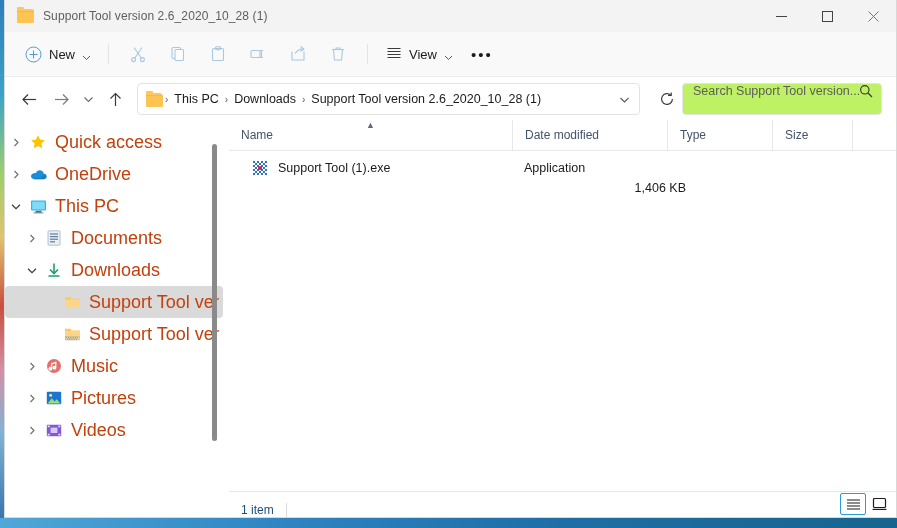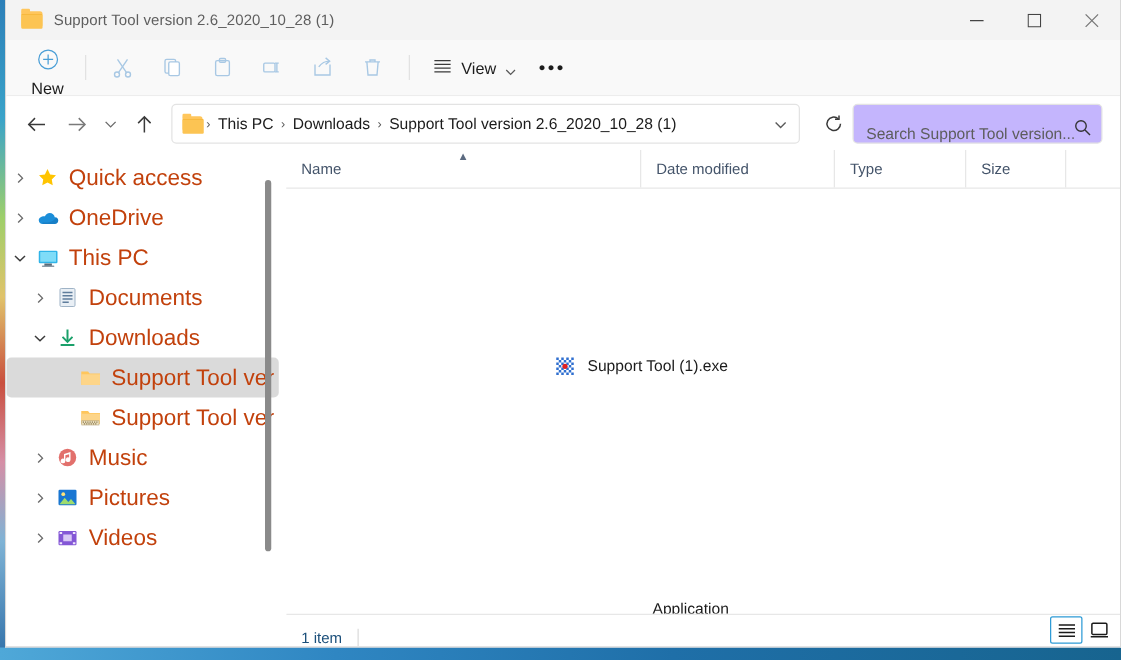--- a/index.html
+++ b/index.html
@@ -66,21 +66,21 @@
 
   
   .cmdbar {
     flex: 0 0 45px; height: 45px; background:#f9f9f9;
     border-bottom:1px solid #ededed;
     display:flex; align-items:center; padding-left:14px;
   }
   .newbtn {
     display:flex; align-items:center; gap:7px;
     height:30px; padding:0 8px 0 6px; border-radius:4px;
-    font-size:13px; color:#1c1c1c;flex-direction:column;
+    font-size:13px; color:#1c1c1c;
   }
   .newbtn .plus { width:17px; height:17px; }
   .chev { width:9px; height:9px; display:inline-block; }
   .sep { width:1px; height:20px; background:#e2e2e2; margin:0 9px; }
   .iconbtn {
     width:40px; height:30px; border-radius:4px;
     display:flex; align-items:center; justify-content:center;
   }
   .iconbtn svg { display:block; }
   .labelbtn {
@@ -110,21 +110,21 @@
   .crumb {
     font-size:12.5px; color:#1b1b1b; padding:0 5px; height:24px;
     display:flex; align-items:center; border-radius:3px; white-space:nowrap;
   }
   .crumb-sep { color:#5a5a5a; font-size:10px; padding:0 1px; display:flex; align-items:center;}
   .addr-spacer { flex:1; }
   .addr-chev { width:26px; height:26px; display:flex; align-items:center; justify-content:center; }
   .refresh { width:30px; height:30px; display:flex; align-items:center; justify-content:center; margin-left:2px;}
   .searchbox {
     width:200px; height:32px; border:1px solid #e3e3e3; border-radius:4px;
-    background:#c4b5fd; display:flex; align-items:flex-end; padding:0 8px 0 10px;
+    background:#bef264; display:flex; align-items:flex-start; padding:0 8px 0 10px;
   }
   .searchbox input {
     flex:1; border:none; outline:none; font-size:12.5px; color:#5d5d5d;
     font-family:"Liberation Sans", sans-serif; background:transparent; min-width:0;
   }
   .searchbox input::placeholder { color:#5d5d5d; opacity:1; }
 
   
   .body { flex:1; display:flex; min-height:0; position:relative; }
 
@@ -172,21 +172,21 @@
   .col .caret {
     position:absolute; top:1px; left:50%; transform:translateX(-50%);
     color:#5b6a80; font-size:9px; line-height:9px;
   }
   .c-name { width:283px; flex:0 0 283px; }
   .c-date { width:155px; flex:0 0 155px; }
   .c-type { width:105px; flex:0 0 105px; }
   .c-size { width:80px; flex:0 0 80px; }
   .c-tail { flex:1; }
   .rows { flex:1; }
-  .row { height:34px; display:flex; align-items:center;flex-direction:column; }
+  .row { height:34px; display:flex; align-items:center; }
   .cell { font-size:12.5px; color:#1b1b1b; display:flex; align-items:center; }
   .cell.name { width:283px; flex:0 0 283px; padding-left:23px; gap:10px; }
   .cell.date { width:155px; flex:0 0 155px; padding-left:12px; }
   .cell.type { width:105px; flex:0 0 105px; padding-left:12px; }
   .cell.size { width:80px; flex:0 0 80px; padding-right:11px; justify-content:flex-end;margin-top:39px; }
   .exeicon { width:16px; height:16px; flex:0 0 16px; }
 
   
   .statusbar {
     flex:0 0 26px; height:26px; border-top:1px solid #e7e7e7;

